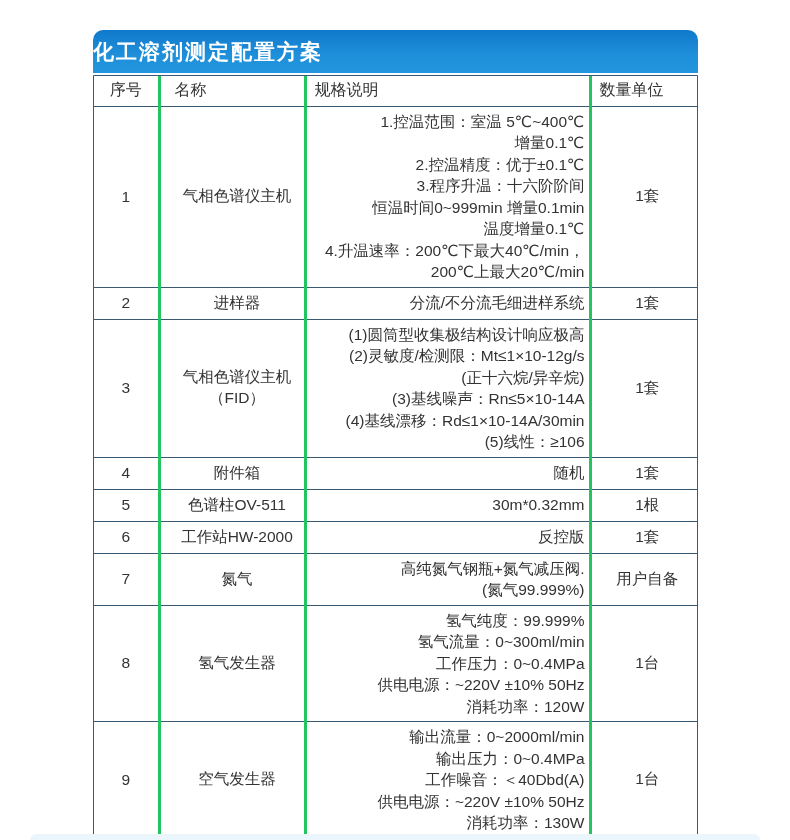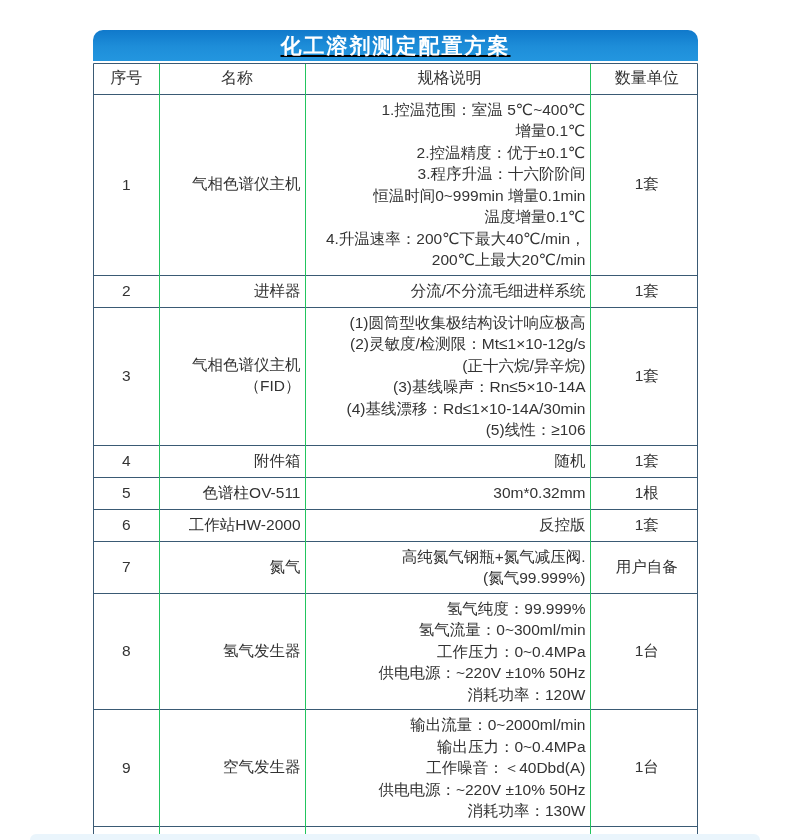--- a/index.html
+++ b/index.html
@@ -6,59 +6,58 @@
   body{
     width:790px;height:840px;background:#ffffff;position:relative;
     font-family:"Liberation Sans","DejaVu Sans",sans-serif;
     -webkit-font-smoothing:antialiased;
   }
   .sheet{
     position:absolute;left:93px;top:30px;width:605px;
   }
   
   .banner{
-    height:31px;
+    height:43px;
     background:linear-gradient(180deg,#1079cb 0%,#1e8ed9 55%,#2396df 100%);
     border-radius:10px 10px 0 0;
-    display:flex;align-items:center;justify-content:center;
+    display:flex;align-items:center;justify-content:flex-start;
     margin-bottom:2px;
-    text-decoration:underline;
   }
   .banner .title{
     color:#ffffff;font-size:21px;font-weight:bold;letter-spacing:2px;line-height:1;
   }
   
   .table-wrap{
     border:1px solid #3a5a74;
     border-radius:0 0 12px 12px;
     overflow:hidden;
     background:#ffffff;
   }
   table{border-collapse:collapse;width:100%;table-layout:fixed;}
   col.c1{width:65px;}
   col.c2{width:146px;}
   col.c3{width:285px;}
   col.c4{width:107px;}
   th,td{
-    border-right:1px solid #22c55e;
+    border-right:3px solid #22c55e;
     border-top:1px solid #3a5a74;
     color:#333333;
     font-size:15.5px;
     vertical-align:middle;
     padding:4px 0;
     box-sizing:border-box;
     overflow:hidden;
   }
   tr.head th{border-top:none;font-weight:normal;font-size:16px;}
   th:last-child,td:last-child{border-right:none;}
   .c-no{text-align:center;}
-  .c-name{text-align:right;padding-left:14px;padding-right:4px;}
+  .c-name{text-align:center;padding-left:14px;padding-right:4px;}
   .c-spec{text-align:right;padding-left:8px;padding-right:4px;}
   .c-qty{text-align:center;padding-left:8px;padding-right:2px;}
-  th.c-name,th.c-spec,th.c-qty{text-align:center;}
+  th.c-name,th.c-spec,th.c-qty{text-align:left;}
   .spec-line{line-height:21.5px;}
   tr.head th{height:30px;}
   tr.h172 td{height:172px;}
   tr.h32 td{height:32px;}
   tr.h136 td{height:136px;}
   tr.h48 td{height:48px;}
   tr.h110 td{height:110px;}
   tr.h34 td{height:34px;}
   
   .bottom-strip{

